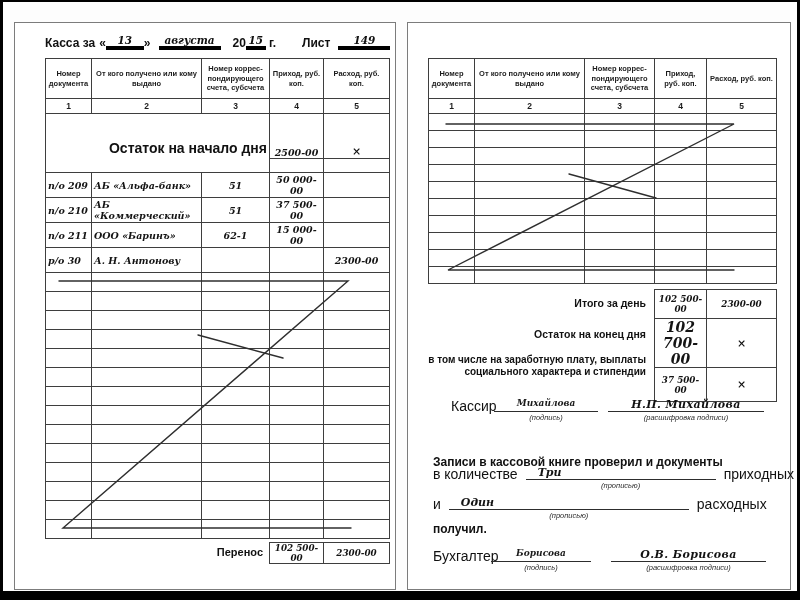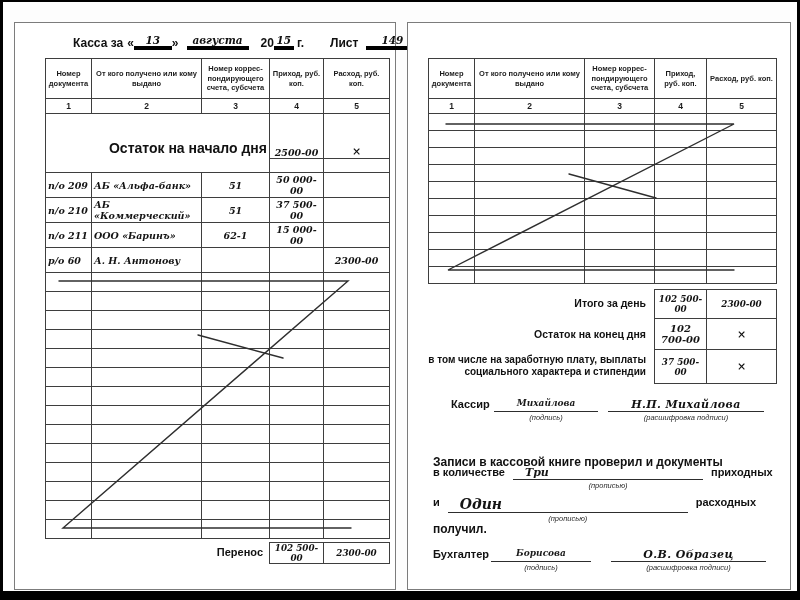--- a/index.html
+++ b/index.html
@@ -29,41 +29,41 @@
   
   .kassa{position:absolute;display:flex;align-items:flex-end;font-weight:bold;
          font-size:12px;color:#111;white-space:nowrap;}
   .kassa .u{border-bottom:4px solid #000000;text-align:center;}
   .kassa .hwv{font-family:"DejaVu Serif",serif;font-style:italic;font-weight:bold;
               font-size:10.5px;}
   .lab{position:absolute;text-align:right;font-weight:bold;font-size:10px;
        color:#111;line-height:1.2;}
   
   .sigrow{position:absolute;display:flex;align-items:flex-start;white-space:nowrap;}
-  .siglabel{font-size:11px;font-weight:bold;color:#111;}
+  .siglabel{font-size:14px;font-weight:normal;color:#111;}
   .sigcell{display:inline-flex;flex-direction:column;}
   .sigline{border-bottom:1px solid #2d2d2d;text-align:center;min-height:13px;}
   .script{font-family:"DejaVu Serif",serif;font-style:italic;font-weight:bold;
           font-size:9px;color:#1a1a1a;}
   .sname{font-family:"DejaVu Serif",serif;font-style:italic;font-weight:bold;
          font-size:11px;letter-spacing:.4px;color:#111;}
   .cap{font-style:italic;font-size:7.5px;color:#2a2a2a;text-align:center;padding-top:1px;}
   .ptext{position:absolute;font-weight:bold;font-size:12px;color:#111;}
   .mini td{border:1px solid #3e3e3e;text-align:center;}
 </style>
 </head>
 <body>
 
 <div class="frame">
  <div class="paper">
 
 
   <div class="pg" style="left:11px;top:20px;width:380px;height:566px;">
 
-    <div class="kassa" style="left:30px;top:11px;margin-left:28px;">
+    <div class="kassa" style="left:30px;top:11px;">
       <span>Касса за</span>
       <span style="margin-left:4px;">«</span>
       <span class="u hwv" style="width:38px;">13</span>
       <span>»</span>
       <span class="u hwv" style="width:62px;margin-left:8px;">августа</span>
       <span style="margin-left:12px;">20</span>
       <span class="u hwv" style="width:20px;">15</span>
       <span style="margin-left:3px;">г.</span>
       <span style="margin-left:26px;">Лист</span>
       <span class="u hwv" style="width:52px;margin-left:8px;">149</span>
@@ -116,21 +116,21 @@
         <td class="hw c"></td>
       </tr>
       <tr class="rd">
         <td class="hw pl">п/о 211</td>
         <td class="hw pl">ООО «Баринъ»</td>
         <td class="hw c">62-1</td>
         <td class="hw c">15 000-00</td>
         <td class="hw c"></td>
       </tr>
       <tr class="rd">
-        <td class="hw pl">р/о 60</td>
+        <td class="hw pl">р/о 30</td>
         <td class="hw pl">А. Н. Антонову</td>
         <td class="hw c"></td>
         <td class="hw c"></td>
         <td class="hw c">2300-00</td>
       </tr>
       <tr class="re">
               <td></td>
               <td></td>
               <td></td>
               <td></td>
@@ -356,21 +356,21 @@
       <colgroup>
             <col style="width:52px">
             <col style="width:70px">
           </colgroup>
       <tbody>
             <tr class="r1">
         <td class="hw" style="font-size:8.8px;">102 500-00</td>
         <td class="hw" style="font-size:8.8px;">2300-00</td>
       </tr>
       <tr class="r2">
-        <td class="hw" style="font-size:10px;">102 700-00</td>
+        <td class="hw" style="font-size:14px;">102 700-00</td>
         <td class="hw xmark">×</td>
       </tr>
       <tr class="r3">
         <td class="hw" style="font-size:8.8px;">37 500-00</td>
         <td class="hw xmark">×</td>
       </tr>
     </tbody>
         </table>
 
     <div class="sigrow" style="left:43px;top:375px;">
@@ -392,36 +392,36 @@
       <span class="sigcell" style="width:190px;margin-left:8px;">
         <span class="sigline hw" style="text-align:left;padding-left:12px;font-size:11px;">Три</span>
         <span class="cap">(прописью)</span>
       </span>
       <span class="siglabel" style="margin-left:8px;">приходных</span>
     </div>
 
     <div class="sigrow" style="left:25px;top:473px;">
       <span class="siglabel">и</span>
       <span class="sigcell" style="width:240px;margin-left:8px;">
-        <span class="sigline hw" style="text-align:left;padding-left:12px;font-size:14px;">Один</span>
+        <span class="sigline hw" style="text-align:left;padding-left:12px;font-size:11px;">Один</span>
         <span class="cap">(прописью)</span>
       </span>
       <span class="siglabel" style="margin-left:8px;">расходных</span>
     </div>
 
     <div class="ptext" style="left:25px;top:499px;">получил.</div>
 
     <div class="sigrow" style="left:25px;top:525px;">
       <span class="siglabel" style="width:58px;">Бухгалтер</span>
       <span class="sigcell" style="width:100px;">
         <span class="sigline script">Борисова</span>
         <span class="cap">(подпись)</span>
       </span>
       <span class="sigcell" style="width:155px;margin-left:20px;">
-        <span class="sigline sname">О.В. Образец</span>
+        <span class="sigline sname">О.В. Борисова</span>
         <span class="cap">(расшифровка подписи)</span>
       </span>
     </div>
 
     <svg class="zmark" width="382" height="566" viewBox="0 0 382 566">
       <polyline points="38,101 326,101 40,247 326,247" fill="none" stroke="#2f2f2f" stroke-width="1.4" stroke-linejoin="miter" stroke-linecap="round"></polyline>
       <line x1="161" y1="151" x2="248" y2="175" stroke="#2f2f2f" stroke-width="1.4" stroke-linecap="round"></line>
     </svg>
   </div>
 

